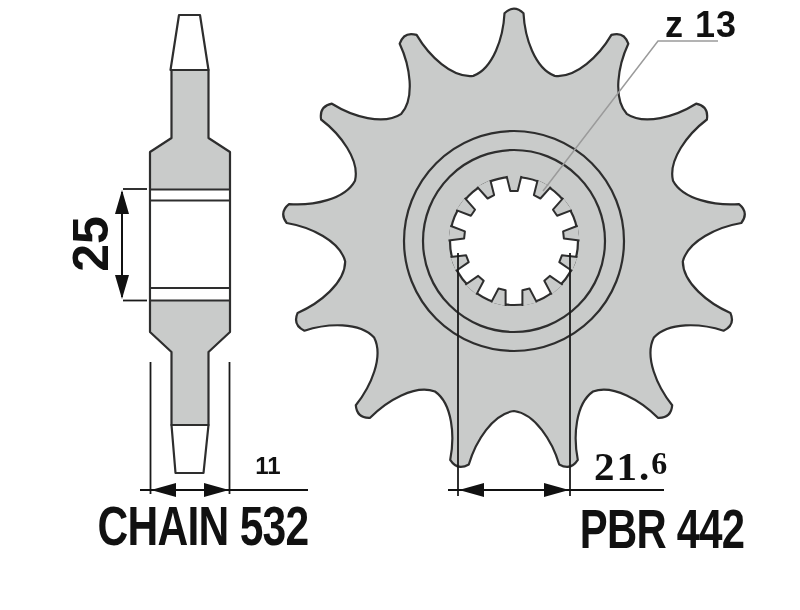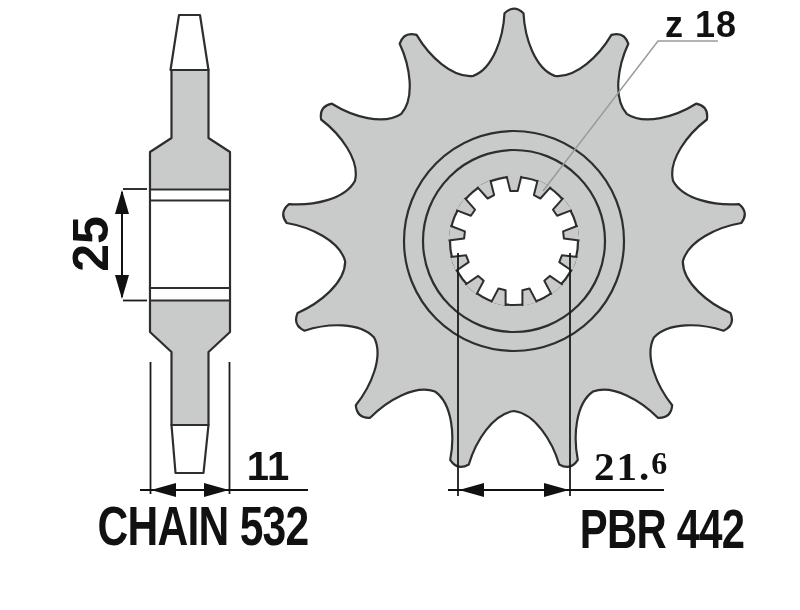--- a/index.html
+++ b/index.html
@@ -6,21 +6,21 @@
   #stage{
     position:relative;width:800px;height:610px;background:#ffffff;overflow:hidden;
     font-family:"Liberation Sans", sans-serif;
   }
   #drawing{position:absolute;left:0;top:0;}
   .label{
     position:absolute;color:#111111;font-weight:700;line-height:1;
     white-space:nowrap;transform:translate(-50%,-50%);
   }
   .label-25{font-size:50px;transform:translate(-50%,-50%) rotate(-90deg);}
-  .label-11{font-size:40px;}
+  .label-11{font-size:24px;}
   .label-z13{font-size:36px;letter-spacing:1px;}
   .label-chain{font-size:56px;letter-spacing:-1px;transform:translate(-50%,-50%) scaleX(0.76);}
   .label-part{font-size:55px;letter-spacing:-1px;transform:translate(-50%,-50%) scaleX(0.76);}
   .label-216{transform:none;font-size:41px;letter-spacing:2px;font-family:Liberation Serif, serif;}
   .label-216 .sup{font-size:32px;position:relative;top:-6px;}
   .outline{fill:none;stroke:#2e2e2e;stroke-width:2.2;}
   .graypart{fill:#c9cbca;stroke:#2e2e2e;stroke-width:2.2;stroke-linejoin:round;}
   .whitepart{fill:#ffffff;stroke:#2e2e2e;stroke-width:2.2;stroke-linejoin:round;}
   .dimline{stroke:#111111;stroke-width:2;fill:none;}
   .extline{stroke:#1a1a1a;stroke-width:1.8;fill:none;}
@@ -90,21 +90,21 @@
       <line class="dimline" x1="448" y1="490" x2="664" y2="490"></line>
       <polygon class="arrow" points="459,490 484,483 484,497"></polygon>
       <polygon class="arrow" points="569,490 544,483 544,497"></polygon>
     </g>
   </svg>
 
   <div class="label label-25" style="left:91px;top:244px;">25</div>
 
   <div class="label label-11" style="left:268px;top:466px;">11</div>
 
-  <div class="label label-z13" style="left:701px;top:25px;">z 18</div>
+  <div class="label label-z13" style="left:701px;top:25px;">z 13</div>
 
   <div class="label label-216" style="left:594px;top:446px;">
     <span>21.</span><span class="sup">6</span>
   </div>
 
   <div class="label label-chain" style="left:203px;top:526px;">CHAIN 532</div>
 
   <div class="label label-part" style="left:662px;top:529px;">PBR 442</div>
 </div>
 

